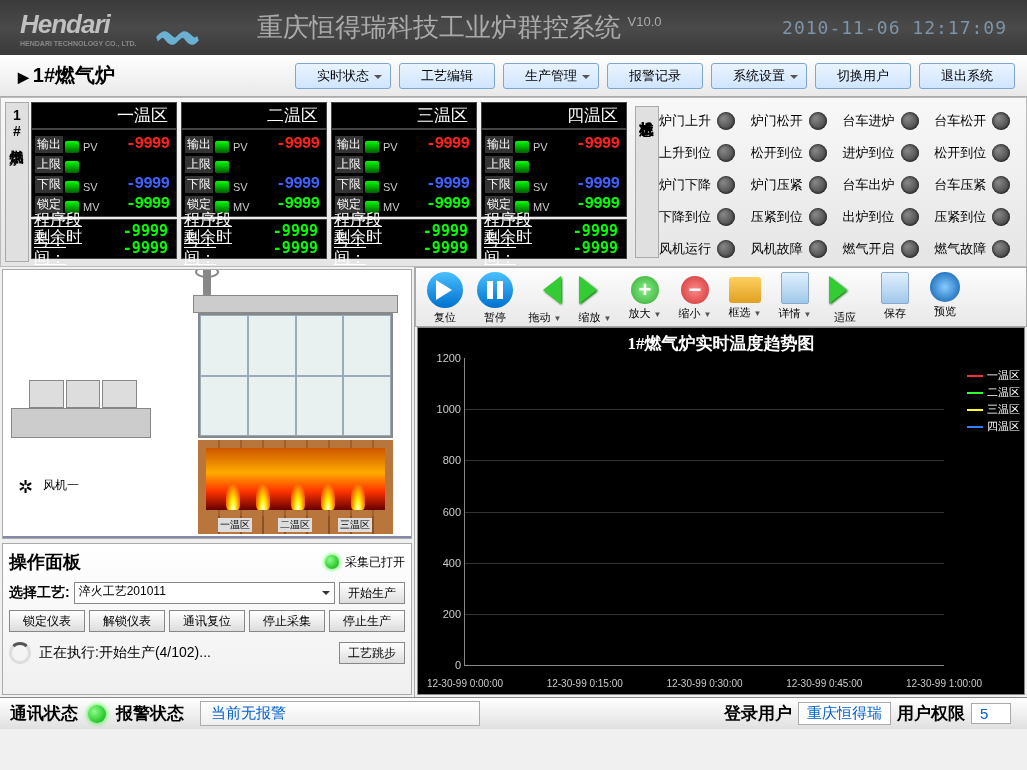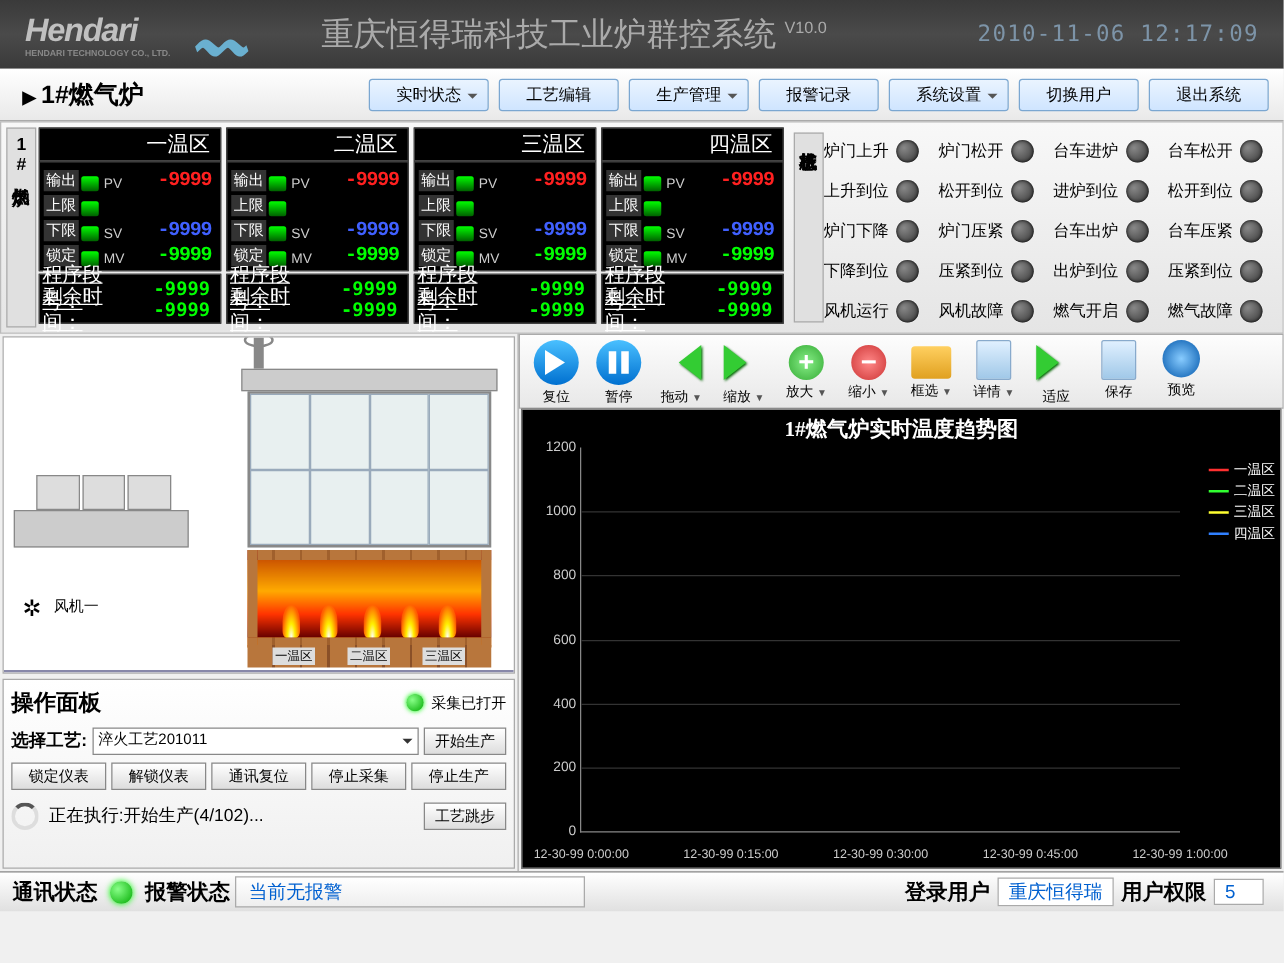--- a/index.html
+++ b/index.html
@@ -110,21 +110,21 @@
 .y-grid { position: absolute; left: 0; right: 0; border-top: 1px solid #333; }
 .x-tick { position: absolute; bottom: -24px; color: #ccc; font-size: 10px; transform: translateX(-50%); white-space: nowrap; }
 .legend { position: absolute; right: 4px; top: 38px; color: #fff; font-size: 11px; }
 .legend-item { display: flex; align-items: center; margin: 2px 0; }
 .legend-sw { width: 16px; height: 2px; margin-right: 4px; }
 
 
 .statusbar { height: 32px; background: linear-gradient(#fff,#e0e0e0); border-top: 1px solid #888; display: flex; align-items: center; padding: 0 10px; font-size: 17px; font-weight: bold; }
 .sb-led { width: 18px; height: 18px; border-radius: 50%; margin: 0 10px; }
 .sb-led.green { background: radial-gradient(circle at 35% 35%,#8f8,#0a0); box-shadow: 0 0 5px #0f0; }
-.sb-alarm { background: linear-gradient(#fff,#eee); border: 1px solid #aaa; padding: 2px 10px; margin: 0 4px; font-weight: normal; font-size: 15px; color: #0060d0; min-width: 280px; }
+.sb-alarm { background: linear-gradient(#fff,#eee); border: 1px solid #aaa; padding: 2px 10px; margin: 0 16px; font-weight: normal; font-size: 15px; color: #0060d0; min-width: 280px; }
 .sb-val { background: #fff; border: 1px solid #aaa; padding: 1px 8px; font-weight: normal; color: #0060d0; margin: 16px 6px; font-size: 15px; min-width: 70px; }
 </style>
 </head>
 <body>
 
 <div class="header">
   <div class="logo">
     <span>Hendari</span>
     <span class="logo-swoosh">〰</span>
     <span class="logo-sub">HENDARI TECHNOLOGY CO., LTD.</span>

